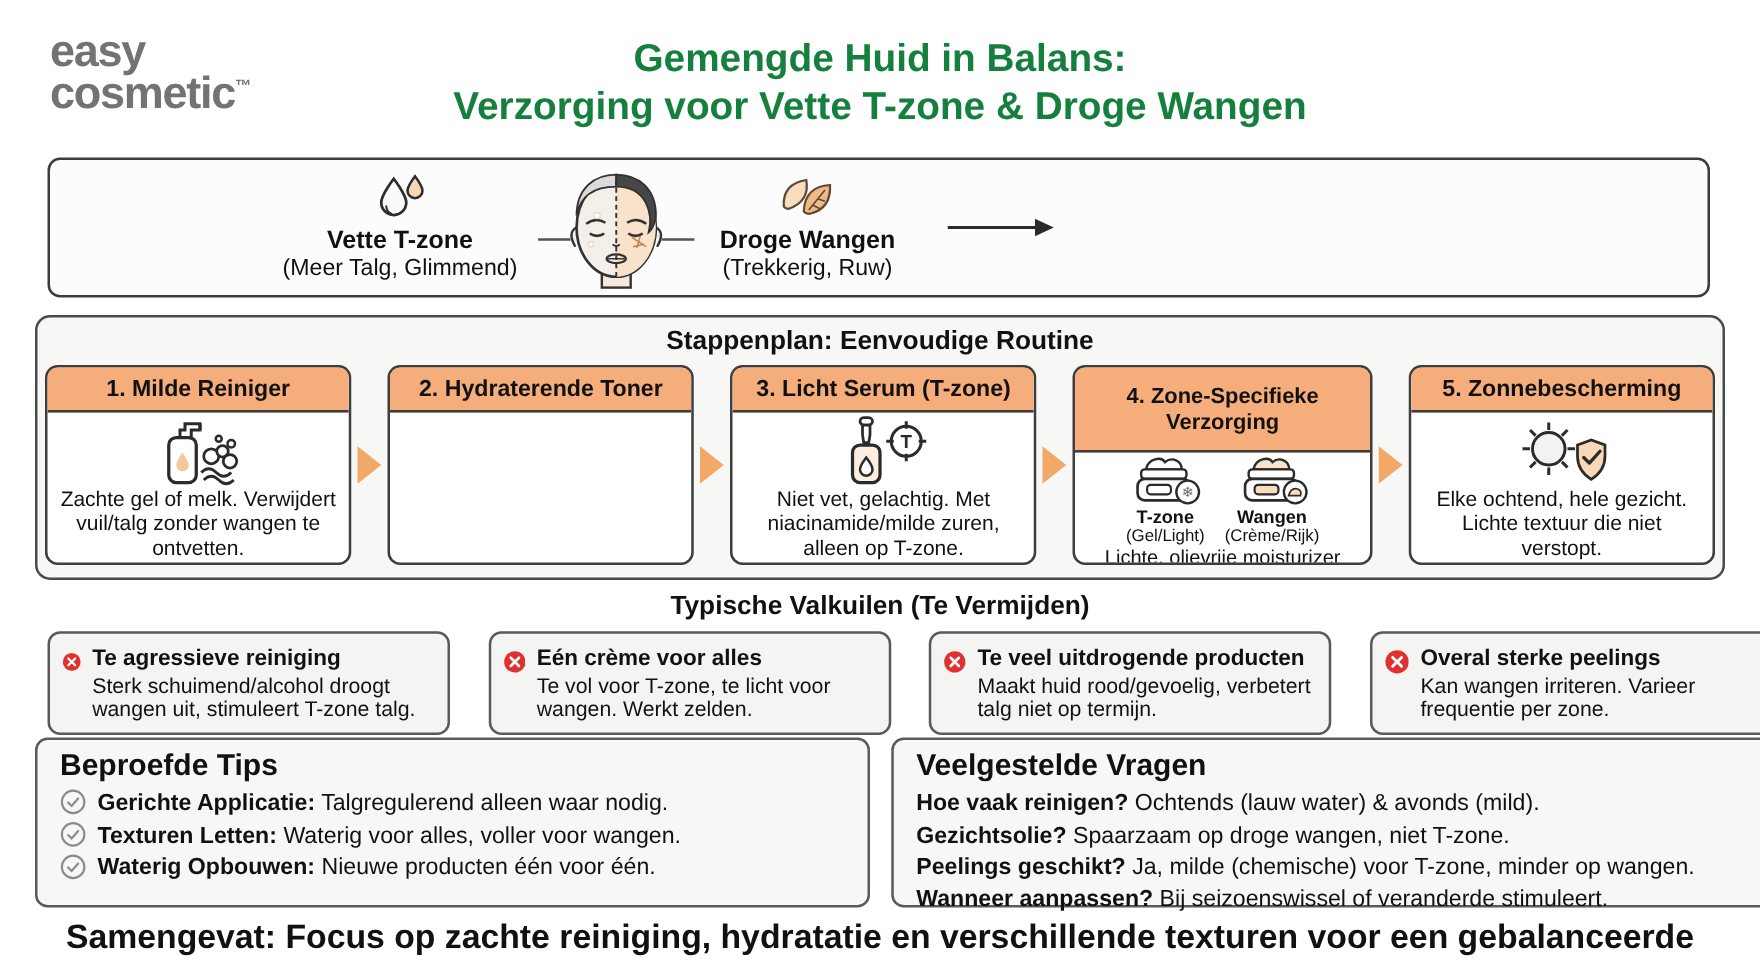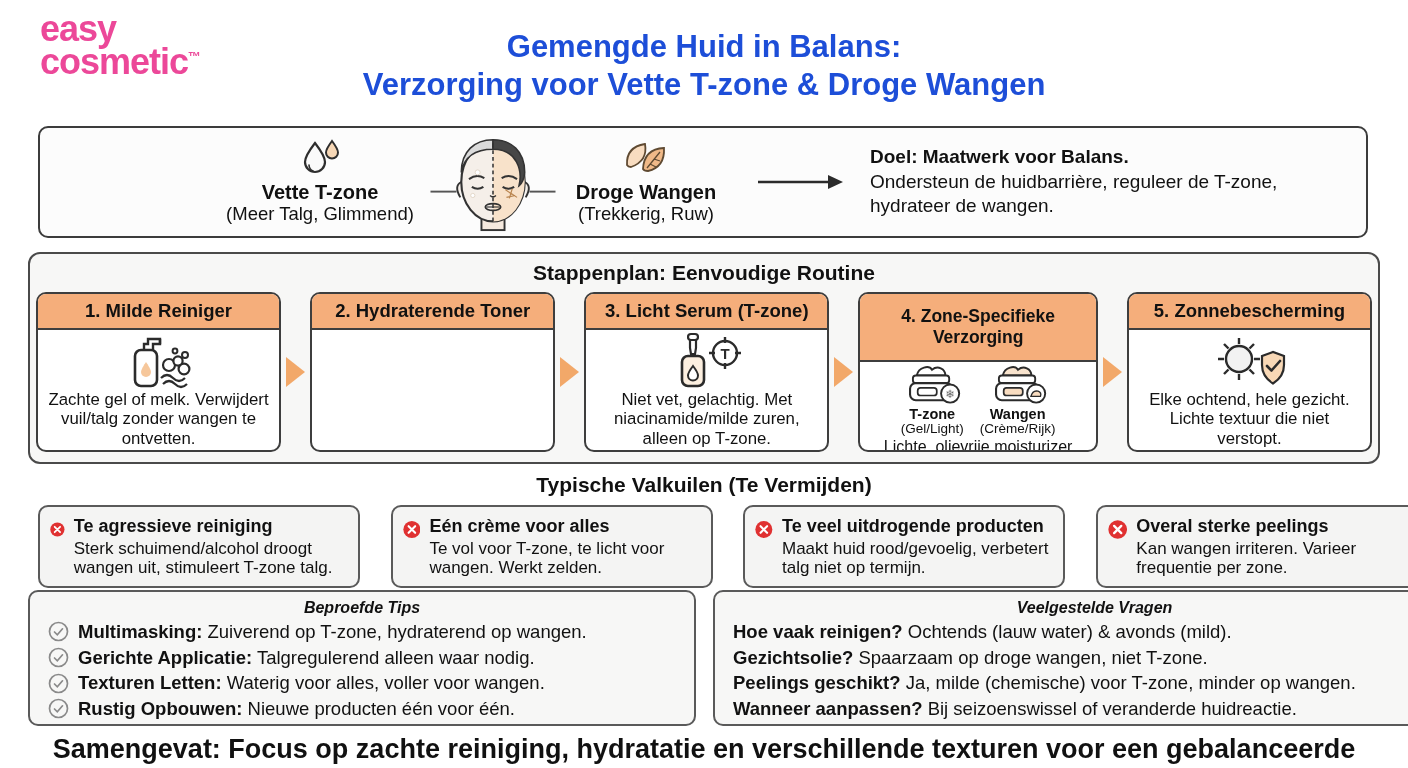--- a/index.html
+++ b/index.html
@@ -1,24 +1,24 @@
 <!DOCTYPE html>
 <html><head>
 <meta charset="utf-8">
 <style>
   html,body{margin:0;padding:0;background:#fff;}
   body{width:1408px;height:768px;position:relative;overflow:hidden;
        font-family:"Liberation Sans", sans-serif;color:#111;}
 
   
-  .logo{position:absolute;left:40px;top:12px;font-weight:bold;font-size:36px;
-        line-height:.92;letter-spacing:-1px;color:#ec4899;}
+  .logo{position:absolute;left:40px;top:24px;font-weight:bold;font-size:36px;
+        line-height:.92;letter-spacing:-1px;color:#737373;}
   .logo .tm{font-size:13px;font-weight:bold;vertical-align:super;letter-spacing:0;}
   .page-title{position:absolute;left:150px;right:150px;top:28px;text-align:center;
-        font-weight:bold;font-size:31px;line-height:1.23;color:#1d4ed8;}
+        font-weight:bold;font-size:31px;line-height:1.23;color:#15803d;}
 
   
   .overview{position:absolute;left:38px;top:126px;width:1330px;height:112px;
         border:2px solid #3c3c3c;border-radius:10px;background:#fcfcfc;
         display:flex;align-items:center;box-sizing:border-box;}
   .ov-col{display:flex;flex-direction:column;align-items:center;line-height:1.12;}
   .ov-label{font-weight:bold;font-size:20px;}
   .ov-sub{font-size:18.5px;}
   .ov-left{margin-left:170px;width:220px;}
   .ov-right{width:180px;}
@@ -56,21 +56,21 @@
         background:#f4f4f3;padding:9px 10px;display:flex;gap:9px;align-items:flex-start;}
   .pitfall-txt{line-height:1.14;}
   .pitfall-title{font-weight:bold;font-size:18px;margin-bottom:2px;}
   .pitfall-body{font-size:17px;}
 
   
   .tips{position:absolute;left:28px;top:590px;width:668px;height:136px;}
   .faq{position:absolute;left:713px;top:590px;width:763px;height:136px;}
   .bigbox{border:2px solid #5a5a5a;border-radius:10px;background:#f7f7f6;
         box-sizing:border-box;padding:7px 18px 0 18px;}
-  .bigbox-title{text-align:center;font-weight:bold;font-size:16px;margin-bottom:3px;font-style:italic;}
+  .bigbox-title{text-align:left;font-weight:bold;font-size:24px;margin-bottom:3px;}
   .tip-line{display:flex;align-items:center;gap:9px;font-size:18.5px;margin:2px 0;line-height:1.28;}
   .faq-line{font-size:18.5px;margin:2px 0;line-height:1.28;}
   .b{font-weight:bold;}
 
   
   .footer{position:absolute;left:0;right:0;top:734px;text-align:center;
         font-weight:bold;font-size:27px;}
 
   svg{display:block;}
 </style>
@@ -128,25 +128,20 @@
     </svg>
     <div class="ov-label">Droge Wangen</div>
     <div class="ov-sub">(Trekkerig, Ruw)</div>
   </div>
 
   <svg class="longarrow" width="86" height="16" viewBox="0 0 86 16">
     <line x1="0" y1="8" x2="70" y2="8" stroke="#2b2b2b" stroke-width="2.4"></line>
     <path d="M70 1 L85 8 L70 15 Z" fill="#2b2b2b"></path>
   </svg>
 
-  <div class="goal">
-    <div class="goal-title">Doel: Maatwerk voor Balans.</div>
-    <div>Ondersteun de huidbarrière, reguleer de T-zone,</div>
-    <div>hydrateer de wangen.</div>
-  </div>
 </section>
 
 <section class="steps">
   <div class="steps-title">Stappenplan: Eenvoudige Routine</div>
   <div class="cards">
 
     <div class="card">
       <div class="card-h">1. Milde Reiniger</div>
       <div class="card-b">
         <svg width="72" height="58" viewBox="0 0 72 58">
@@ -295,46 +290,39 @@
   </div>
 </div>
 
 <section class="tips bigbox">
   <div class="bigbox-title">Beproefde Tips</div>
   <div class="tip-line">
     <svg width="21" height="21" viewBox="0 0 21 21">
       <circle cx="10.5" cy="10.5" r="9" fill="none" stroke="#8a8a8a" stroke-width="1.7"></circle>
       <path d="M6.5 11 l2.8 2.8 l5.2 -6" fill="none" stroke="#8a8a8a" stroke-width="1.7" stroke-linecap="round"></path>
     </svg>
-    <div><span class="b">Multimasking:</span> <span>Zuiverend op T-zone, hydraterend op wangen.</span></div>
+    <div><span class="b">Gerichte Applicatie:</span> <span>Talgregulerend alleen waar nodig.</span></div>
   </div>
   <div class="tip-line">
     <svg width="21" height="21" viewBox="0 0 21 21">
       <circle cx="10.5" cy="10.5" r="9" fill="none" stroke="#8a8a8a" stroke-width="1.7"></circle>
       <path d="M6.5 11 l2.8 2.8 l5.2 -6" fill="none" stroke="#8a8a8a" stroke-width="1.7" stroke-linecap="round"></path>
     </svg>
-    <div><span class="b">Gerichte Applicatie:</span> <span>Talgregulerend alleen waar nodig.</span></div>
+    <div><span class="b">Texturen Letten:</span> <span>Waterig voor alles, voller voor wangen.</span></div>
   </div>
   <div class="tip-line">
     <svg width="21" height="21" viewBox="0 0 21 21">
       <circle cx="10.5" cy="10.5" r="9" fill="none" stroke="#8a8a8a" stroke-width="1.7"></circle>
       <path d="M6.5 11 l2.8 2.8 l5.2 -6" fill="none" stroke="#8a8a8a" stroke-width="1.7" stroke-linecap="round"></path>
     </svg>
-    <div><span class="b">Texturen Letten:</span> <span>Waterig voor alles, voller voor wangen.</span></div>
-  </div>
-  <div class="tip-line">
-    <svg width="21" height="21" viewBox="0 0 21 21">
-      <circle cx="10.5" cy="10.5" r="9" fill="none" stroke="#8a8a8a" stroke-width="1.7"></circle>
-      <path d="M6.5 11 l2.8 2.8 l5.2 -6" fill="none" stroke="#8a8a8a" stroke-width="1.7" stroke-linecap="round"></path>
-    </svg>
-    <div><span class="b">Rustig Opbouwen:</span> <span>Nieuwe producten één voor één.</span></div>
+    <div><span class="b">Waterig Opbouwen:</span> <span>Nieuwe producten één voor één.</span></div>
   </div>
 </section>
 
 <section class="faq bigbox">
   <div class="bigbox-title">Veelgestelde Vragen</div>
   <div class="faq-line"><span class="b">Hoe vaak reinigen?</span> <span>Ochtends (lauw water) &amp; avonds (mild).</span></div>
   <div class="faq-line"><span class="b">Gezichtsolie?</span> <span>Spaarzaam op droge wangen, niet T-zone.</span></div>
   <div class="faq-line"><span class="b">Peelings geschikt?</span> <span>Ja, milde (chemische) voor T-zone, minder op wangen.</span></div>
-  <div class="faq-line"><span class="b">Wanneer aanpassen?</span> <span>Bij seizoenswissel of veranderde huidreactie.</span></div>
+  <div class="faq-line"><span class="b">Wanneer aanpassen?</span> <span>Bij seizoenswissel of veranderde stimuleert.</span></div>
 </section>
 
 <div class="footer">Samengevat: Focus op zachte reiniging, hydratatie en verschillende texturen voor een gebalanceerde gemengde huid.</div>
 
 </body></html>

